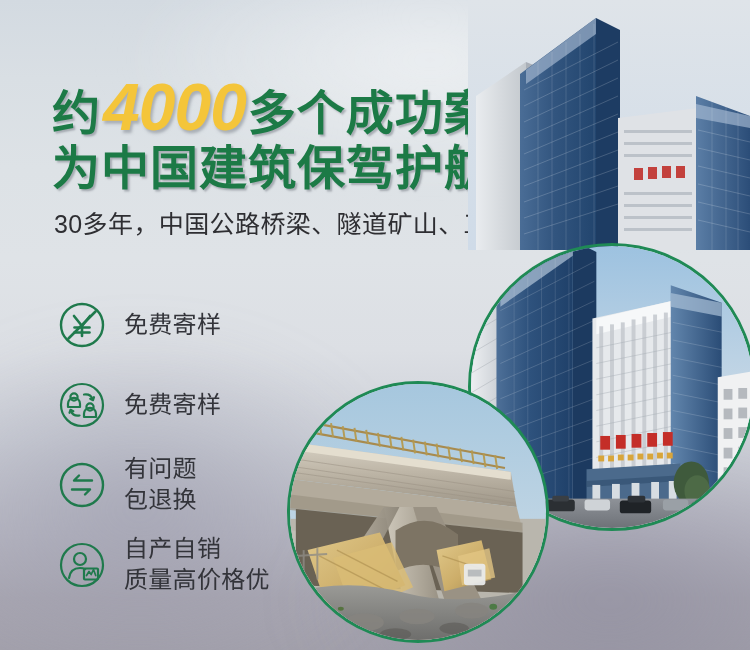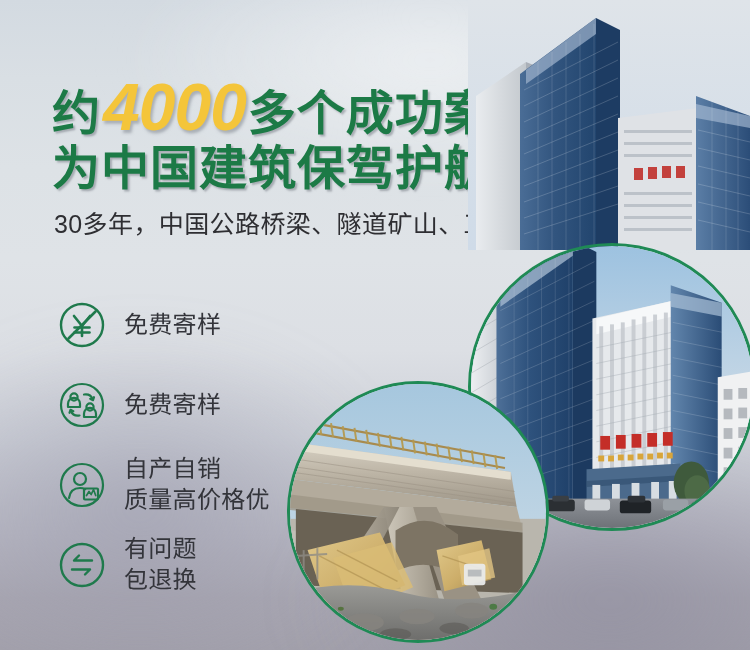--- a/index.html
+++ b/index.html
@@ -589,42 +589,42 @@
           <path d="M19.3 34.2 L16.5 32.8 L15.5 35.8" stroke-linecap="round" stroke-linejoin="round"></path>
         </svg>
       </span>
       <span class="ftext">
         <div>免费寄样</div>
       </span>
     </div>
 
     <div class="feature">
       <span class="ic">
+        <svg width="56" height="56" viewBox="0 0 56 56" fill="none" stroke="#1f7a4c" stroke-width="2.4">
+          <circle cx="28" cy="28" r="21"></circle>
+          <path d="M38 23.5 H20 l5 -5" stroke-linecap="round" stroke-linejoin="round"></path>
+          <path d="M18 32.5 H36 l-5 5" stroke-linecap="round" stroke-linejoin="round"></path>
+        </svg>
+      </span>
+      <span class="ftext">
+        <div>有问题</div>
+        <div>包退换</div>
+      </span>
+    </div>
+
+    <div class="feature">
+      <span class="ic">
         <svg width="56" height="56" viewBox="0 0 56 56" fill="none" stroke="#1f7a4c" stroke-width="2.2">
           <circle cx="28" cy="28" r="21"></circle>
           <circle cx="26" cy="22" r="6"></circle>
           <path d="M15 41 q1.5 -10 11 -10 q3 0 5.2 1.2" stroke-linecap="round"></path>
           <rect x="30" y="31.5" width="14" height="11" rx="1"></rect>
           <path d="M32.5 38.5 l2.5 -4 l2.2 3 l2.3 -5 l2.2 6" stroke-width="1.7" stroke-linecap="round" stroke-linejoin="round"></path>
         </svg>
       </span>
       <span class="ftext">
         <div>自产自销</div>
         <div>质量高价格优</div>
       </span>
     </div>
 
-    <div class="feature">
-      <span class="ic">
-        <svg width="56" height="56" viewBox="0 0 56 56" fill="none" stroke="#1f7a4c" stroke-width="2.4">
-          <circle cx="28" cy="28" r="21"></circle>
-          <path d="M38 23.5 H20 l5 -5" stroke-linecap="round" stroke-linejoin="round"></path>
-          <path d="M18 32.5 H36 l-5 5" stroke-linecap="round" stroke-linejoin="round"></path>
-        </svg>
-      </span>
-      <span class="ftext">
-        <div>有问题</div>
-        <div>包退换</div>
-      </span>
-    </div>
-
   </div>
 </div>
 
 </body></html>

